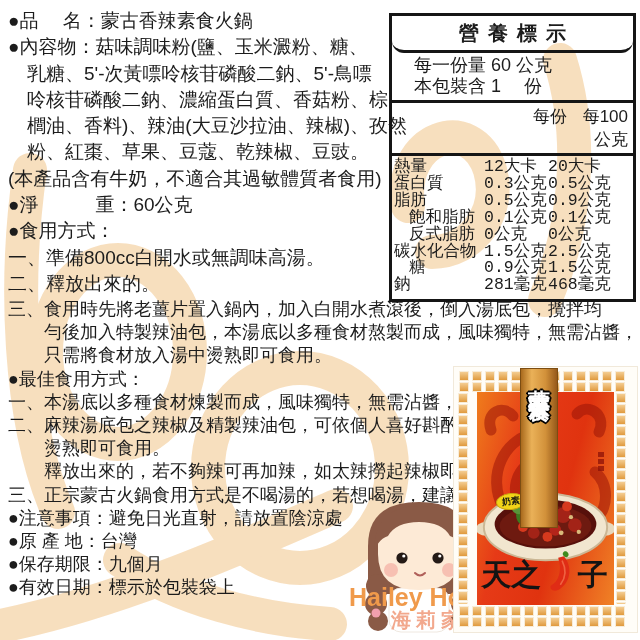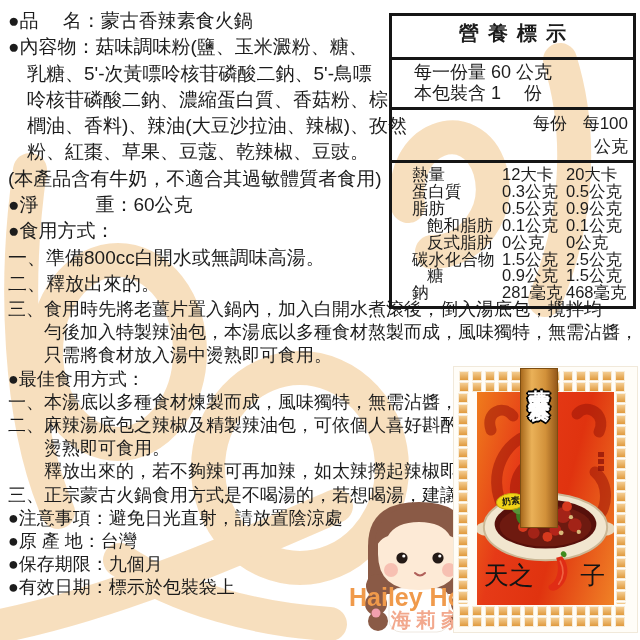--- a/index.html
+++ b/index.html
@@ -11,26 +11,26 @@
   .watermark{position:absolute;inset:0;z-index:0;}
 
   
   .colA{position:absolute;left:8px;top:8px;width:384px;z-index:10;}
   .colA .line{height:26.3px;font-size:19px;font-weight:500;white-space:pre;letter-spacing:0;}
   .colB{position:absolute;left:8px;top:297px;width:632px;z-index:10;}
   .colB .line{height:23.2px;font-size:18px;font-weight:500;white-space:pre;}
 
   
   .ntable{position:absolute;left:389px;top:13px;width:247px;z-index:20;border:3px solid #151515;background:transparent;}
-  .nt-title{text-align:center;font-size:20px;font-weight:600;letter-spacing:9px;padding:4px 0 10px 9px;border-bottom:3px solid #151515;}
+  .nt-title{text-align:center;font-size:20px;font-weight:600;letter-spacing:9px;padding:4px 0 3px 9px;border-bottom:3px solid #151515;border-radius:12px;}
   .nt-serving{padding:2px 6px 3px 22px;border-bottom:3px solid #151515;font-size:18px;line-height:21px;}
   .nt-serving .sline{white-space:pre;}
   .nt-head{display:grid;grid-template-columns:90px 64px 1fr;font-size:17px;padding:2px 5px 2px 21px;border-bottom:3px solid #151515;}
   .nt-head span{text-align:right;}
-  .nt-rows{padding:3px 5px 5px 20px;}
+  .nt-rows{padding:3px 5px 5px 2px;font-family:Liberation Mono, monospace;}
   .nt-row{display:grid;grid-template-columns:90px 64px 1fr;font-size:16.5px;line-height:16.9px;}
   .nt-row .lab{text-align:left;}
   .nt-row .lab.ind{padding-left:15px;}
   .nt-row .v{text-align:left;}
 
   
   .girl{position:absolute;left:356px;top:494px;width:126px;height:146px;z-index:30;}
   .hailey-en{position:absolute;left:349px;top:583px;z-index:31;font-size:25px;font-weight:bold;color:#f09a4b;white-space:nowrap;}
   .hailey-zh{position:absolute;left:391px;top:607px;z-index:31;font-size:20px;font-weight:bold;color:#f2a88d;letter-spacing:5px;white-space:nowrap;}
 
@@ -43,21 +43,21 @@
   .st-right{right:2px;top:25px;width:21px;height:212px;}
   .stamp{width:8px;height:8px;margin:1.5px 2.5px;background:linear-gradient(#f4cd92,#e09a3e);outline:1px solid #f8ecd8;}
   .pkg-body{position:absolute;left:23px;top:25px;width:137px;height:213px;overflow:hidden;
             background:linear-gradient(105deg,#ef7c1c,#e63a17 32%,#e0330f 60%,#f08226);}
   .pkg-swirl,.pkg-pot{position:absolute;}
   .pkg-swirl{inset:0;}
   .pkg-pot{left:0;top:85px;width:137px;height:100px;}
   .pkg-badge{position:absolute;left:19px;top:101px;width:30px;height:17px;background:#f2d418;border:1px solid #caa50f;
              border-radius:50%;font-size:9px;font-weight:bold;color:#221;display:flex;align-items:center;justify-content:center;transform:rotate(-6deg);}
   .pkg-brand{position:absolute;left:2px;right:4px;bottom:4px;height:52px;display:flex;align-items:center;justify-content:space-around;
-             font-size:25px;font-weight:400;color:#141414;z-index:5;}
+             font-size:30px;font-weight:700;color:#141414;z-index:5;}
   .pkg-brand .chili{width:28px;height:50px;margin-top:-8px;}
   .pkg-banner{position:absolute;left:66px;top:1px;width:38px;height:160px;z-index:6;
               background:linear-gradient(90deg,#a96a1d,#eab158 30%,#d2913a 68%,#96591a);
               border:1px solid #7c4d12;display:flex;justify-content:center;}
   .pkg-banner .vtxt{writing-mode:vertical-rl;text-orientation:upright;font-size:22px;font-weight:900;color:#fff;letter-spacing:2px;padding-top:3px;
         text-shadow:-2px 0 #000,2px 0 #000,0 -2px #000,0 2px #000,-1px -1px #000,1px 1px #000,-1px 1px #000,1px -1px #000;}
   .fineprint{position:absolute;right:10px;top:60px;width:6px;height:34px;display:flex;flex-direction:column;gap:2px;}
   .fineprint i{display:block;height:5px;background:rgba(140,18,8,.75);}
 </style>
 </head>

